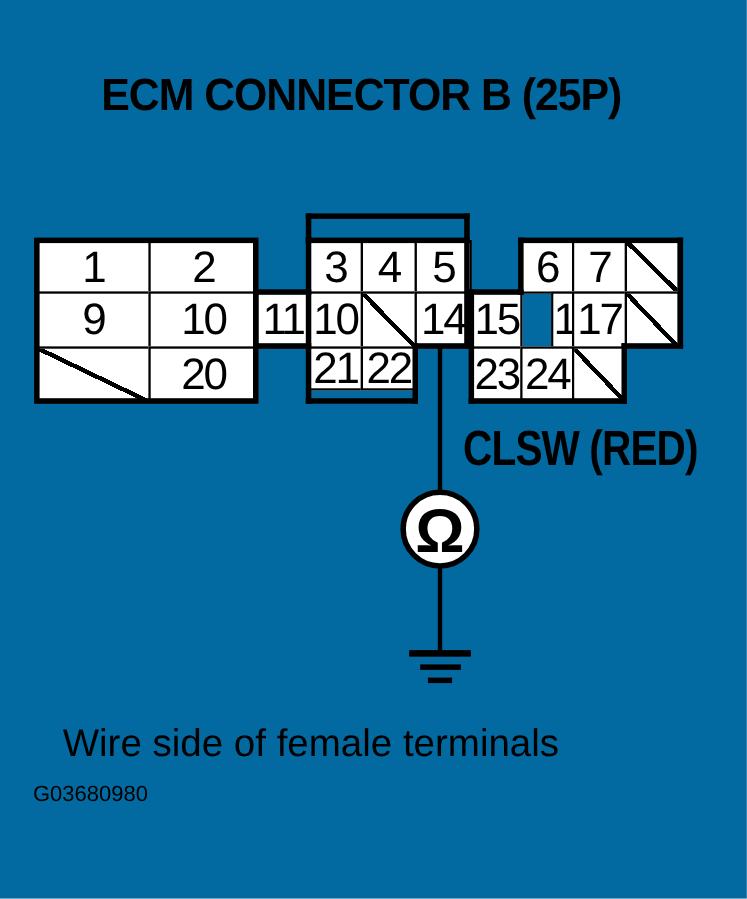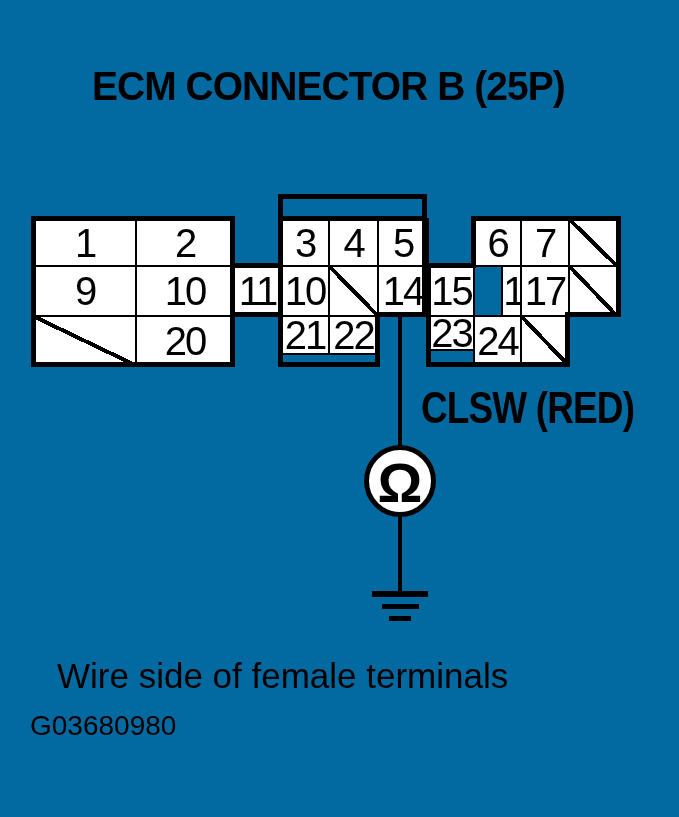--- a/index.html
+++ b/index.html
@@ -81,21 +81,21 @@
   .caption {
     position: absolute;
     left: 57px; top: 658px;
     font-size: 35px;
     line-height: 1;
     white-space: nowrap;
   }
   .figure-id {
     position: absolute;
     left: 30px; top: 712px;
-    font-size: 28px;
+    font-size: 20px;
     line-height: 1;
     white-space: nowrap;
     text-align: center;
   }
 </style>
 </head>
 <body>
 
 <div id="canvas">
 
@@ -153,21 +153,21 @@
       <div class="cell diag" style="left: 33px; top: 315px; width: 104px; height: 52px;"></div>
       <div class="cell" style="left: 135px; top: 315px; width: 100px; height: 52px;">
         <span>20</span>
       </div>
       <div class="cell" style="left: 280px; top: 315px; width: 50px; height: 40px;">
         <span>21</span>
       </div>
       <div class="cell" style="left: 328px; top: 315px; width: 51px; height: 40px;">
         <span>22</span>
       </div>
-      <div class="cell" style="left: 428px; top: 315px; width: 47px; height: 36px;">
+      <div class="cell" style="left: 428px; top: 315px; width: 47px; height: 52px;">
         <span>23</span>
       </div>
       <div class="cell" style="left: 473px; top: 315px; width: 49px; height: 52px;">
         <span>24</span>
       </div>
       <div class="cell diag" style="left: 520px; top: 315px; width: 50px; height: 52px;"></div>
       <div class="bar" style="left: 278px; top: 194px; width: 149px; height: 5px;"></div>
       <div class="bar" style="left: 278px; top: 194px; width: 5px; height: 27px;"></div>
       <div class="bar" style="left: 422px; top: 194px; width: 5px; height: 27px;"></div>
       <div class="bar" style="left: 278px; top: 216px; width: 149px; height: 5px;"></div>

